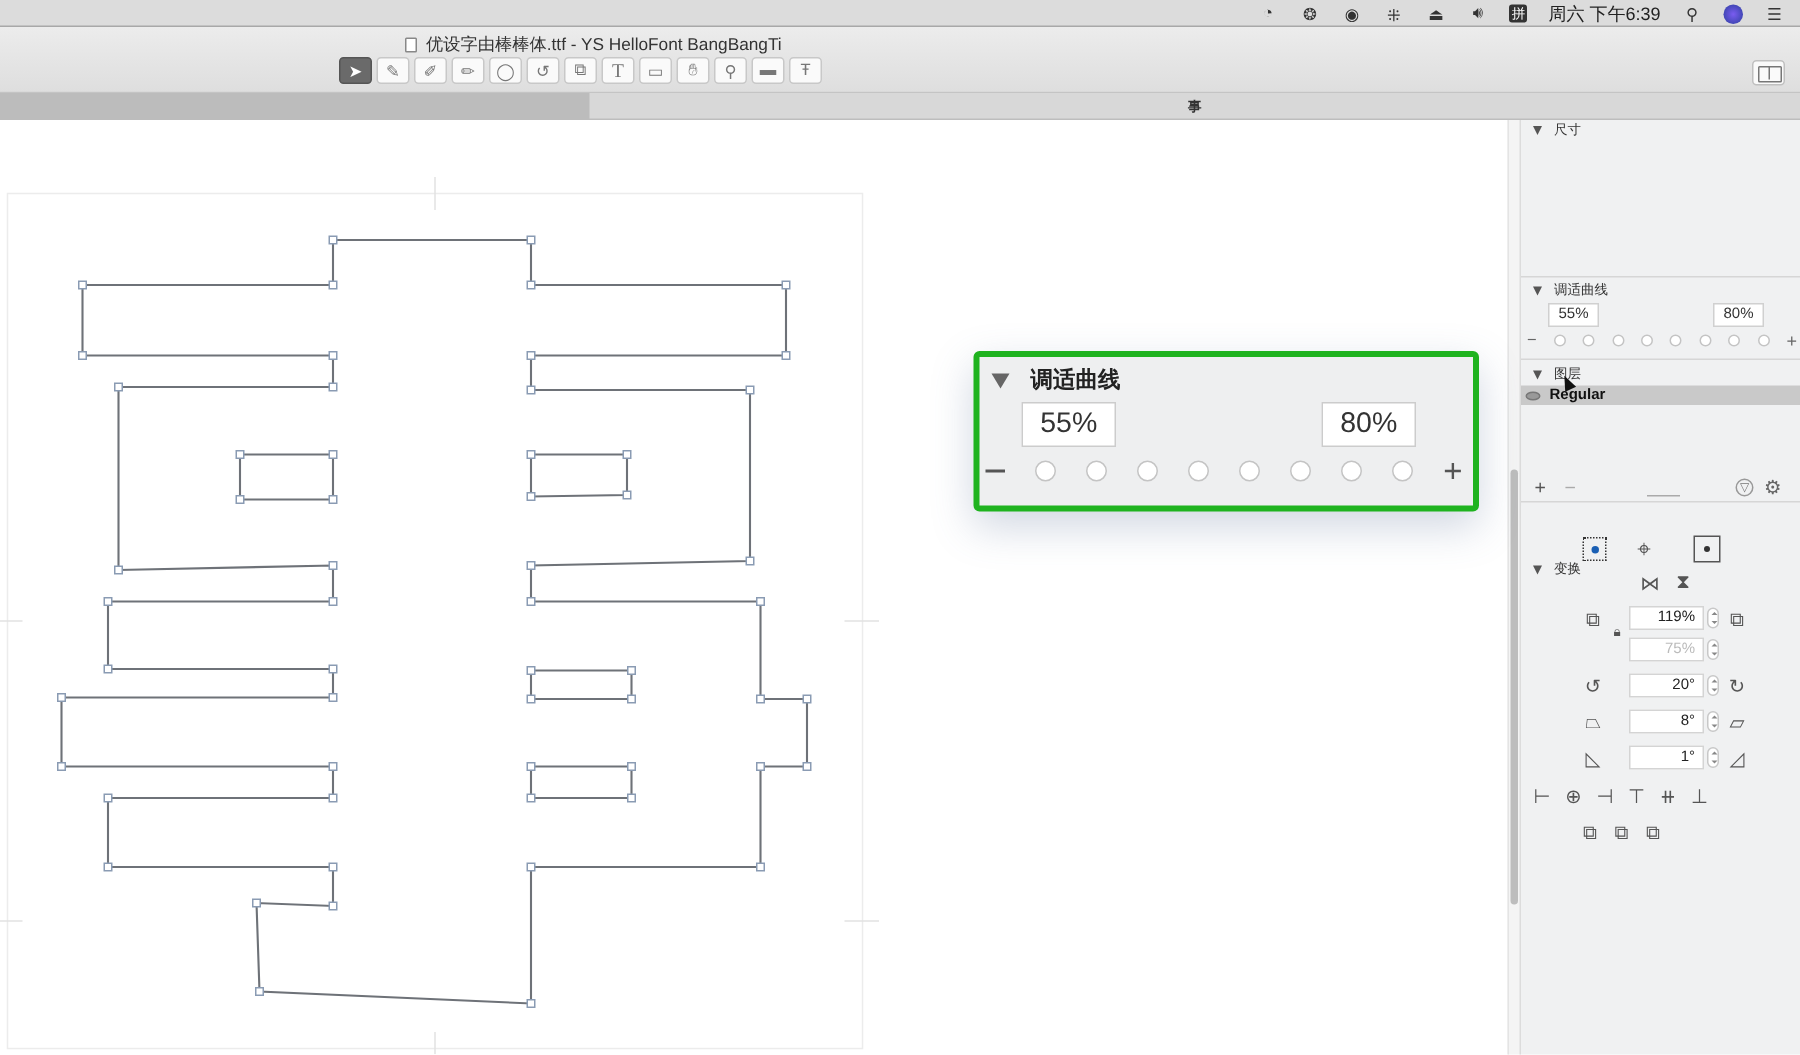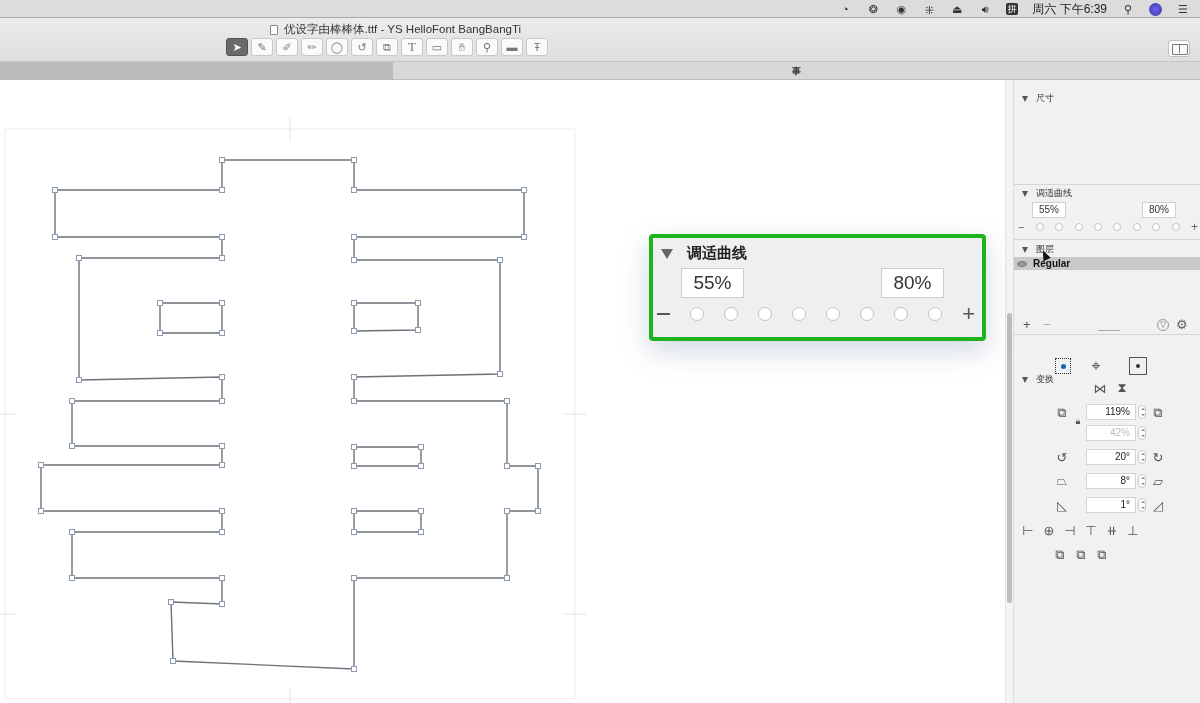--- a/index.html
+++ b/index.html
@@ -195,21 +195,21 @@
       </g>
   </svg>
 </div>
 
 <div class="scroll-track">
   <div class="scroll-thumb"></div>
 </div>
 
 <div class="panel">
 
-  <div class="sec-head" style="top:12px;">
+  <div class="sec-head" style="top:0;">
     <span class="tri"></span>
     <span>尺寸</span>
   </div>
   <div class="divider" style="top:104px;"></div>
 
   <div class="sec-head" style="top:107px;">
     <span class="tri"></span>
     <span>调适曲线</span>
   </div>
   <div class="mini-field" style="left:18px;top:122px;width:34px;">55%</div>
@@ -258,21 +258,21 @@
     <span style="position:absolute;left:6px;top:6px;width:4px;height:4px;border-radius:50%;background:#333;"></span>
   </div>
   <div class="picon" style="left:78px;top:300px;">⋈</div>
   <div class="picon" style="left:100px;top:300px;">⧗</div>
 
   <div class="picon" style="left:40px;top:325px;">⧉</div>
   <div class="picon" style="left:56px;top:333px;font-size:9px;">🔒︎</div>
   <div class="num-field" style="top:324px;">119%</div>
   <div class="stepper" style="top:325px;"></div>
   <div class="picon" style="left:136px;top:325px;">⧉</div>
-  <div class="num-field dim" style="top:345px;">42%</div>
+  <div class="num-field dim" style="top:345px;">75%</div>
   <div class="stepper" style="top:346px;"></div>
 
   <div class="picon" style="left:40px;top:369px;">↺</div>
   <div class="num-field" style="top:369px;">20°</div>
   <div class="stepper" style="top:370px;"></div>
   <div class="picon" style="left:136px;top:369px;">↻</div>
 
   <div class="picon" style="left:40px;top:393px;">⏢</div>
   <div class="num-field" style="top:393px;">8°</div>
   <div class="stepper" style="top:394px;"></div>

